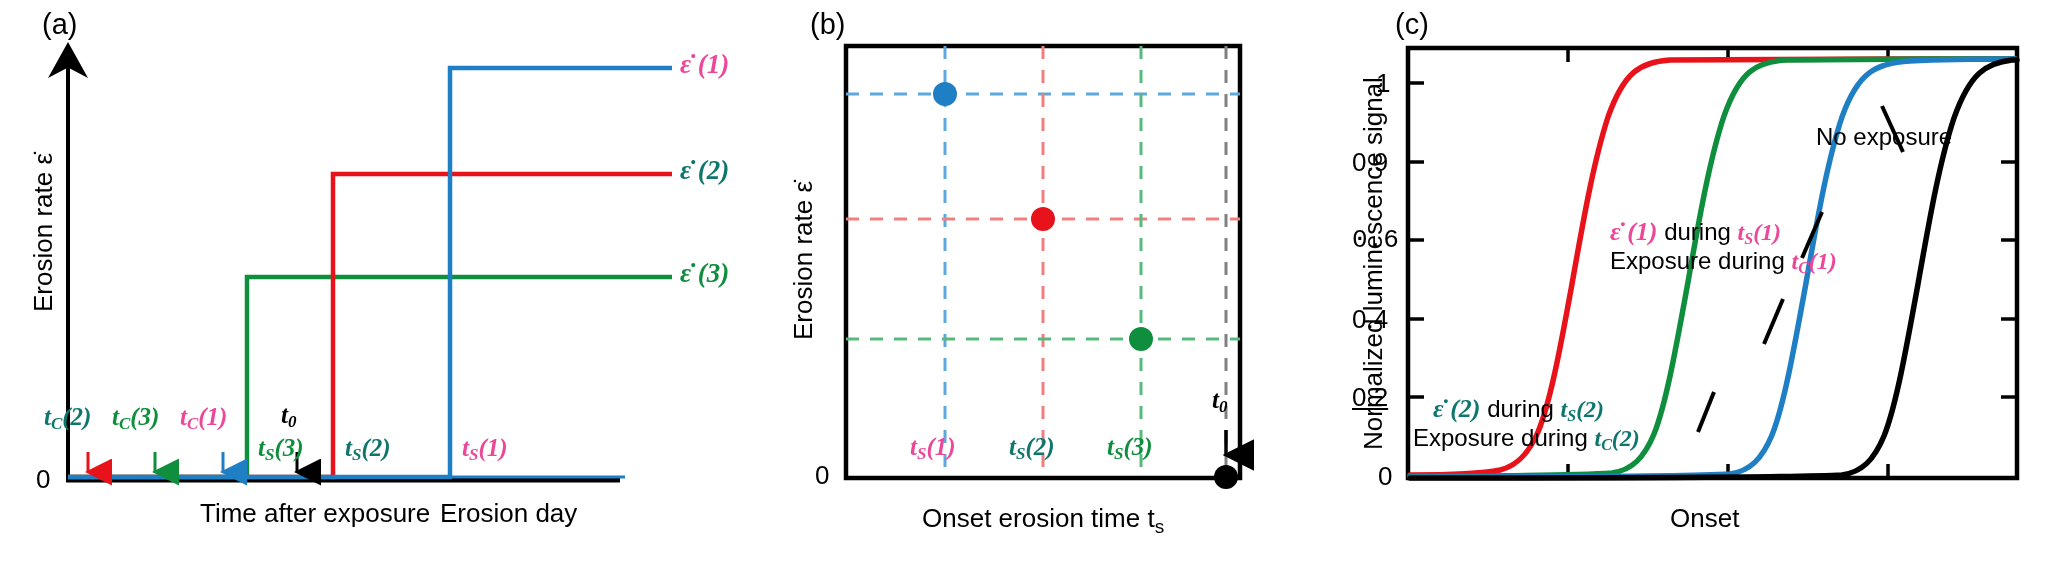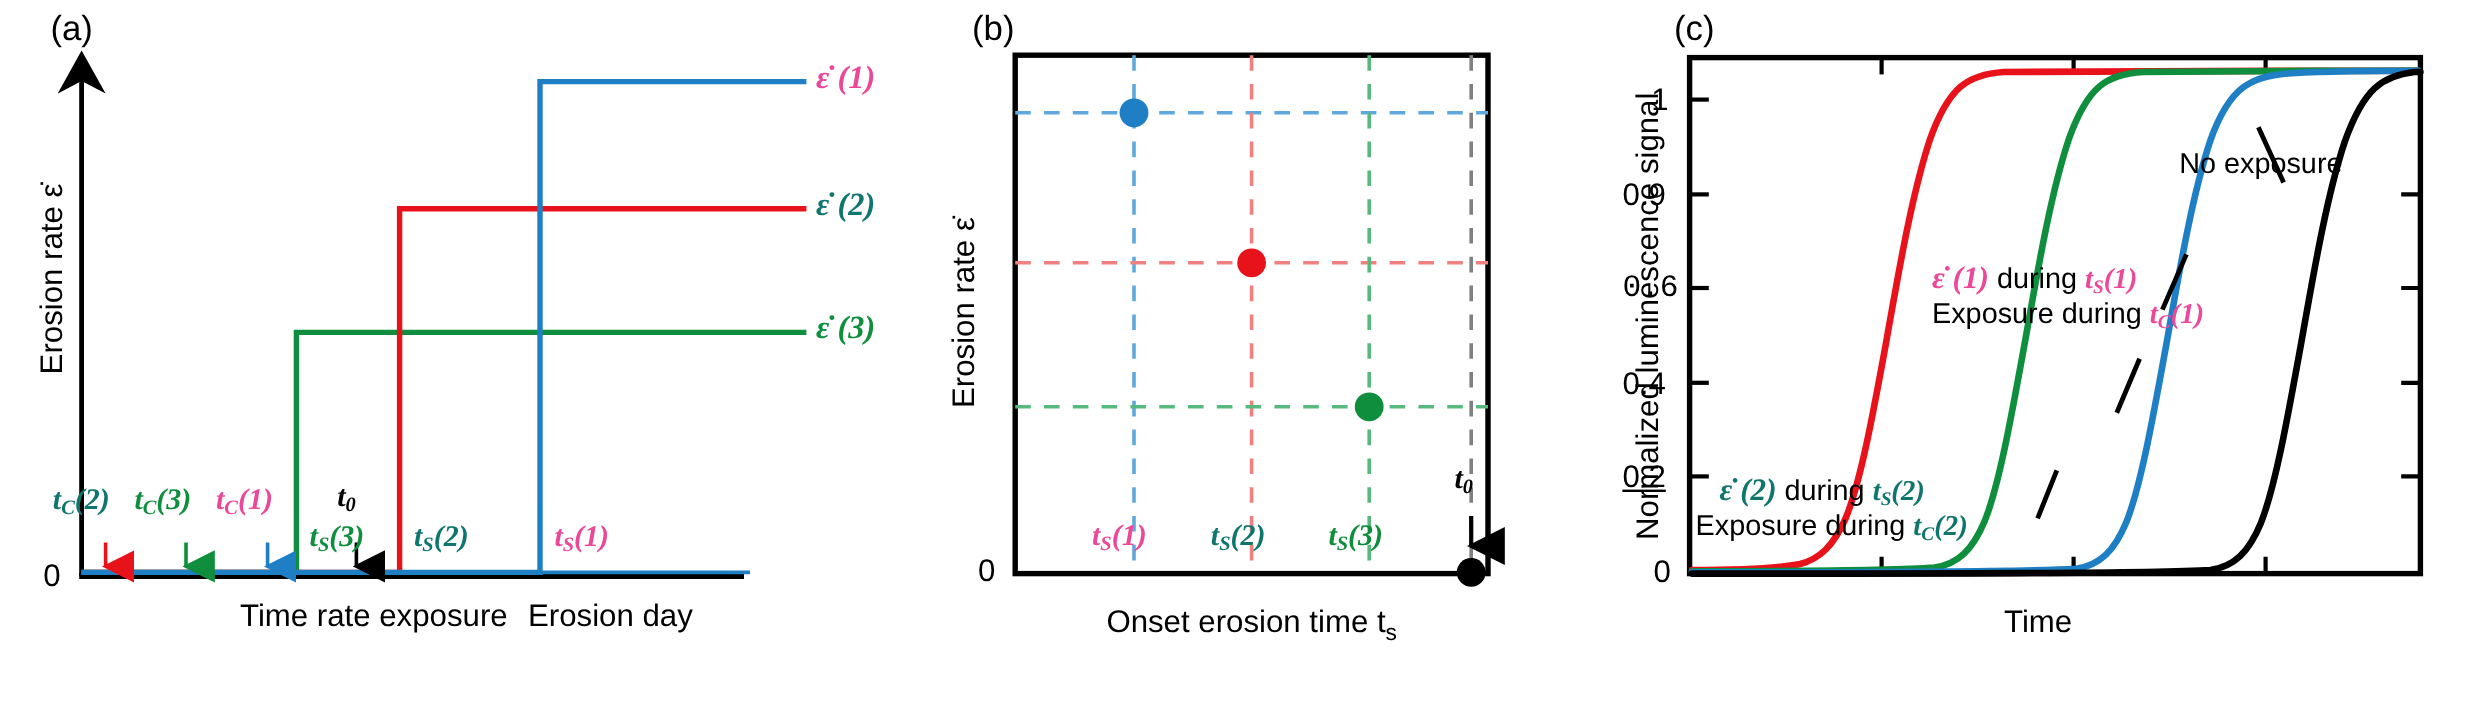--- a/index.html
+++ b/index.html
@@ -86,21 +86,21 @@
     <div class="mlabel black" style="left:281px;top:401px;">t<span class="sub">0</span></div>
 
     <div class="mlabel green" style="left:258px;top:434px;">t<span class="sub">S</span>(3)</div>
     <div class="mlabel red" style="left:345px;top:434px;">t<span class="sub">S</span>(2)</div>
     <div class="mlabel blue" style="left:462px;top:434px;">t<span class="sub">S</span>(1)</div>
 
     <div class="epslabel blue" style="left:680px;top:49px;">ε̇ (1)</div>
     <div class="epslabel red" style="left:680px;top:155px;">ε̇ (2)</div>
     <div class="epslabel green" style="left:680px;top:258px;">ε̇ (3)</div>
 
-    <div class="axis-title" style="left:200px;top:498px;">Time rate exposure</div>
+    <div class="axis-title" style="left:200px;top:498px;">Time after exposure</div>
     <div class="axis-title" style="left:440px;top:498px;">Erosion day</div>
   </div>
 
   <div class="panel" id="panel-b">
     <div class="panel-letter" style="left:50px;top:8px;">(b)</div>
 
     <div class="axis-title vert" style="left:28px;top:340px;">Erosion rate ε̇</div>
 
     <svg width="580" height="588">
 
@@ -192,16 +192,16 @@
       <div><span class="m blue" style="font-size:26px;">ε̇ (1)</span><span> during </span><span class="m blue">t<span class="sub">S</span>(1)</span></div>
       <div><span>Exposure during </span><span class="m blue">t<span class="sub">C</span>(1)</span></div>
     </div>
 
 
     <div class="annot" style="left:73px;top:394px;">
       <div style="padding-left:20px;"><span class="m red" style="font-size:26px;">ε̇ (2)</span><span> during </span><span class="m red">t<span class="sub">S</span>(2)</span></div>
       <div><span>Exposure during </span><span class="m red">t<span class="sub">C</span>(2)</span></div>
     </div>
 
-    <div class="axis-title" style="left:330px;top:503px;">Time</div>
+    <div class="axis-title" style="left:330px;top:503px;">Onset</div>
   </div>
 
 </div>
 
 </body></html>

